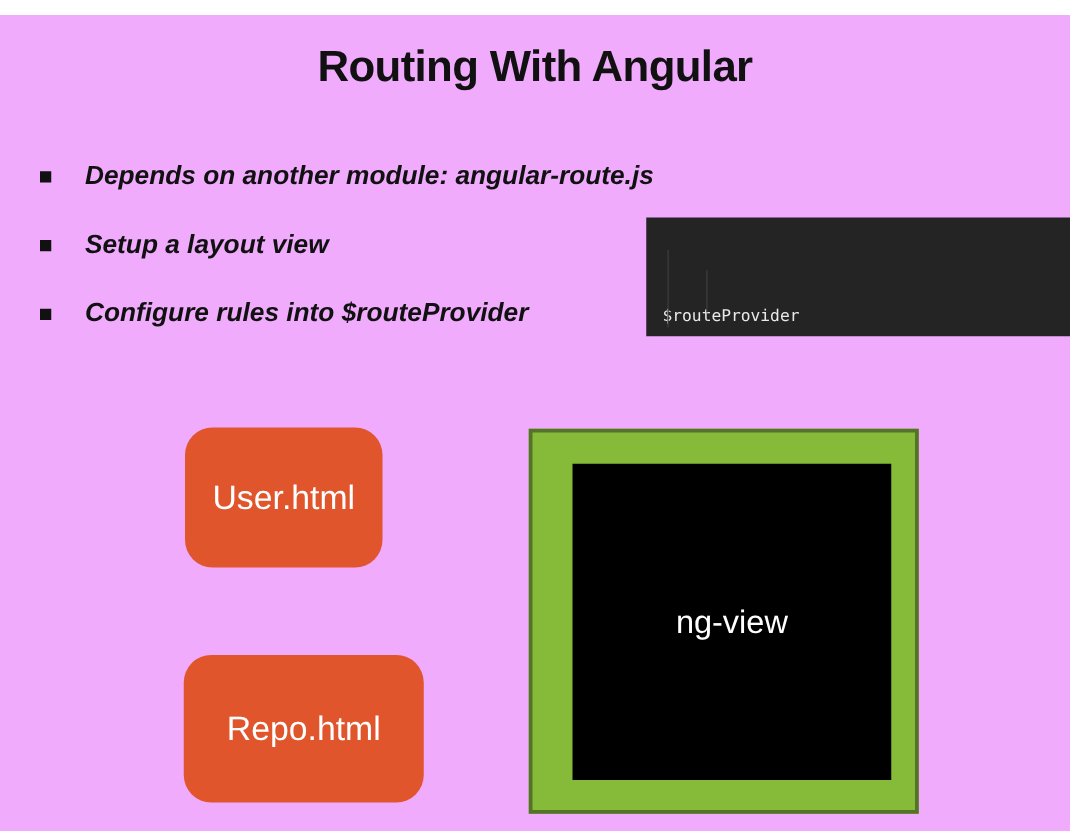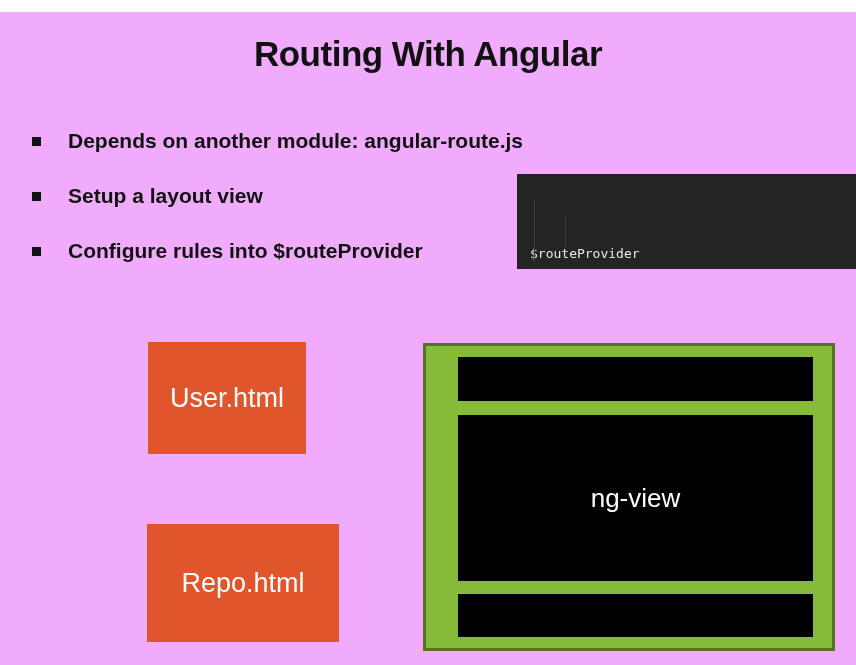--- a/index.html
+++ b/index.html
@@ -34,20 +34,21 @@
   }
 
   
   .bullets {
     position: absolute;
     left: 32px;
     top: 117px;
     margin: 0;
     padding: 0;
     list-style: none;
+    font-style: italic;
   }
   .bullet {
     display: flex;
     align-items: center;
     margin-bottom: 31px;
     line-height: 24px;
   }
   .bullet .marker {
     width: 9px;
     height: 9px;
@@ -90,41 +91,42 @@
   .code .guide.g2 { left: 48px; height: 34px; top: 42px; }
   .c-plain { color: #e9e9e9; }
 
   
   .partial {
     position: absolute;
     background: #e0552c;
     display: flex;
     align-items: center;
     justify-content: center;
+    border-radius: 22px;
   }
   .partial .plabel {
     color: #ffffff;
     font-size: 27px;
     font-weight: 400;
   }
   .partial.user { left: 148px; top: 330px; width: 158px; height: 112px; }
   .partial.repo { left: 147px; top: 512px; width: 192px; height: 118px; }
 
   
   .layout-view {
     position: absolute;
     left: 423px;
     top: 331px;
-    width: 412px;
+    width: 312px;
     height: 308px;
     box-sizing: border-box;
     background: #86bb39;
     border: 3px solid #557328;
     display: flex;
-    flex-direction: column;
+    flex-direction: row;
     padding: 11px 19px 11px 32px;
   }
   .region {
     background: #000000;
   }
   .region.header { height: 44px; flex: 0 0 auto; }
   .region.main {
     flex: 1 1 auto;
     margin: 14px 0 13px 0;
     display: flex;

